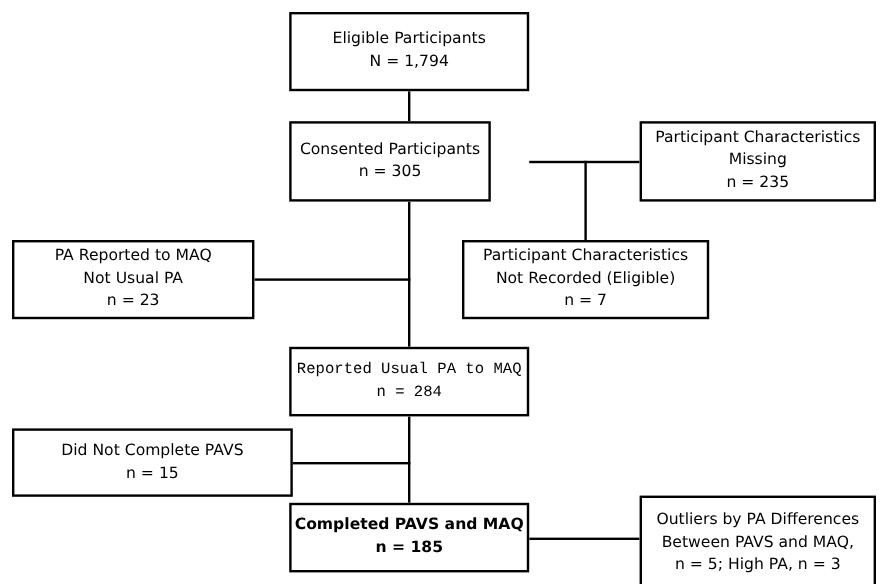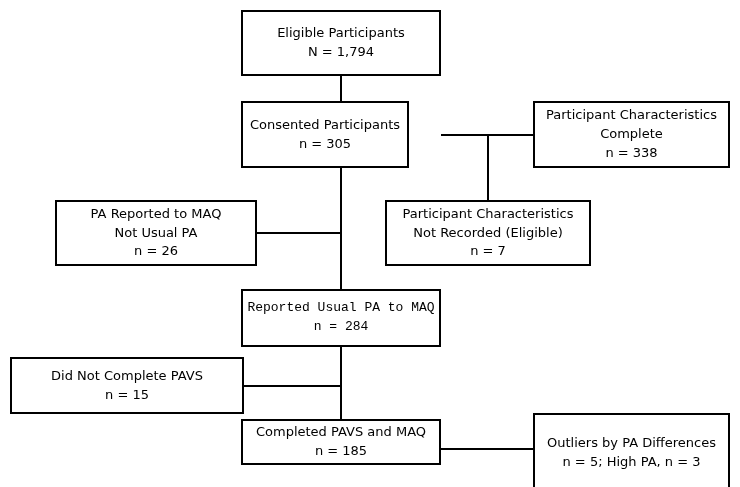--- a/index.html
+++ b/index.html
@@ -42,24 +42,24 @@
     z-index: 1;
   }
   .conn.h { height: 2px; }
   .conn.v { width: 2px; }
 
   
   #node-eligible        { left: 241px; top: 10px;  width: 200px; height: 66px; }
   #node-consented       { left: 241px; top: 101px; width: 168px; height: 67px; }
   #node-chars-recorded  { left: 533px; top: 101px; width: 197px; height: 67px; }
   #node-chars-missing   { left: 385px; top: 200px; width: 206px; height: 66px; }
-  #node-pa-not-usual    { left: 10px;  top: 200px; width: 202px; height: 66px; margin-left: 45px; }
+  #node-pa-not-usual    { left: 10px;  top: 200px; width: 202px; height: 66px; }
   #node-reported-usual  { left: 241px; top: 289px; width: 200px; height: 58px; font-family: Liberation Mono, monospace; }
   #node-no-pavs         { left: 10px;  top: 357px; width: 234px; height: 57px; }
-  #node-completed       { left: 241px; top: 419px; width: 200px; height: 46px; }
+  #node-completed       { left: 241px; top: 419px; width: 200px; height: 58px; font-weight: bold; }
   #node-outliers        { left: 533px; top: 413px; width: 197px; height: 80px; }
 
   
   #conn-eligible-consented   { left: 340px; top: 76px;  height: 25px; }
   #conn-consented-right      { left: 441px; top: 134px; width: 92px; }
   #conn-branch-down          { left: 487px; top: 134px; height: 66px; }
   #conn-trunk-upper          { left: 340px; top: 168px; height: 121px; }
   #conn-left-pa-to-trunk     { left: 212px; top: 232px; width: 130px; }
   #conn-trunk-mid            { left: 340px; top: 347px; height: 72px; }
   #conn-left-pavs-to-trunk   { left: 212px; top: 385px; width: 130px; }
@@ -84,49 +84,50 @@
     <span class="line">N = 1,794</span>
   </div>
 
   <div class="node" id="node-consented">
     <span class="line">Consented Participants</span>
     <span class="line">n = 305</span>
   </div>
 
   <div class="node" id="node-chars-recorded">
     <span class="line">Participant Characteristics</span>
-    <span class="line">Complete</span>
-    <span class="line">n = 338</span>
+    <span class="line">Missing</span>
+    <span class="line">n = 235</span>
   </div>
 
   <div class="node" id="node-chars-missing">
     <span class="line">Participant Characteristics</span>
     <span class="line">Not Recorded (Eligible)</span>
     <span class="line">n = 7</span>
   </div>
 
   <div class="node" id="node-pa-not-usual">
     <span class="line">PA Reported to MAQ</span>
     <span class="line">Not Usual PA</span>
-    <span class="line">n = 26</span>
+    <span class="line">n = 23</span>
   </div>
 
   <div class="node" id="node-reported-usual">
     <span class="line">Reported Usual PA to MAQ</span>
     <span class="line">n = 284</span>
   </div>
 
   <div class="node" id="node-no-pavs">
     <span class="line">Did Not Complete PAVS</span>
     <span class="line">n = 15</span>
   </div>
 
   <div class="node" id="node-completed">
     <span class="line">Completed PAVS and MAQ</span>
     <span class="line">n = 185</span>
   </div>
 
   <div class="node" id="node-outliers">
     <span class="line">Outliers by PA Differences</span>
+    <span class="line">Between PAVS and MAQ,</span>
     <span class="line">n = 5; High PA, n = 3</span>
   </div>
 
 </div>
 
 </body></html>

